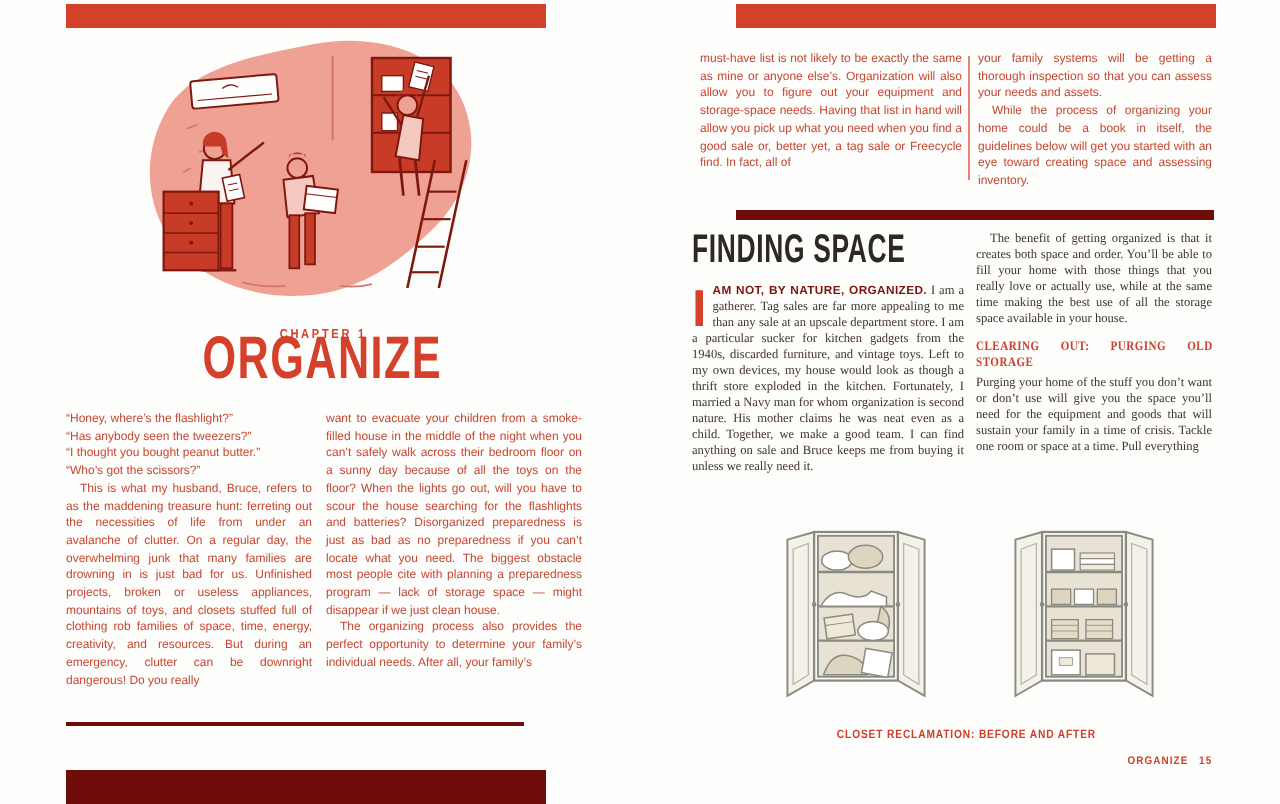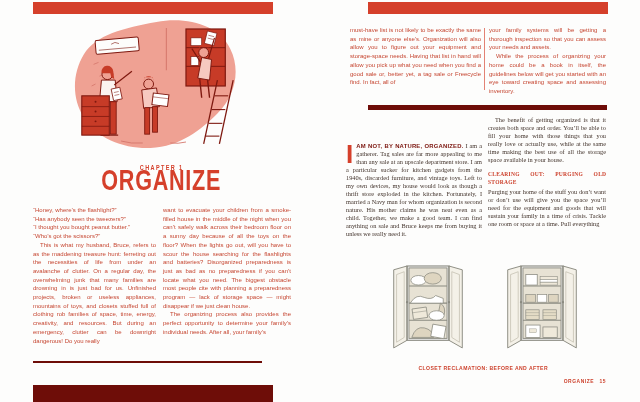--- a/index.html
+++ b/index.html
@@ -176,20 +176,23 @@
 
     <div class="abs col-divider" style="left:179px;top:28px;height:62px;"></div>
 
     <div class="abs redtext" style="left:184px;top:26px;width:117px;">
       <div>your family systems will be getting a thorough inspection so that you can assess your needs and assets.</div>
       <div class="indent">While the process of organizing your home could be a book in itself, the guidelines below will get you started with an eye toward creating space and assessing inventory.</div>
     </div>
 
     <div class="abs band-maroon" style="left:63px;top:105px;width:239px;height:5px;"></div>
 
+    <div class="abs" style="left:41px;top:116px;">
+      <span class="cond section-heading">FINDING SPACE</span>
+    </div>
 
     <div class="abs seriftext" style="left:41px;top:142px;width:136px;">
       <span class="dropcap">I</span><span class="leadin">AM NOT, BY NATURE, ORGANIZED.</span>
       <span>I am a gatherer. Tag sales are far more appealing to me than any sale at an upscale department store. I am a particular sucker for kitchen gadgets from the 1940s, discarded furniture, and vintage toys. Left to my own devices, my house would look as though a thrift store exploded in the kitchen. Fortunately, I married a Navy man for whom organization is second nature. His mother claims he was neat even as a child. Together, we make a good team. I can find anything on sale and Bruce keeps me from buying it unless we really need it.</span>
     </div>
 
     <div class="abs seriftext" style="left:183px;top:116px;width:118px;">
       <div class="indent">The benefit of getting organized is that it creates both space and order. You’ll be able to fill your home with those things that you really love or actually use, while at the same time making the best use of all the storage space available in your house.</div>
       <div class="subheading-wrap"><span class="subheading">CLEARING OUT: PURGING OLD STORAGE</span></div>
       <div style="margin-top:3px;">Purging your home of the stuff you don’t want or don’t use will give you the space you’ll need for the equipment and goods that will sustain your family in a time of crisis. Tackle one room or space at a time. Pull everything</div>

